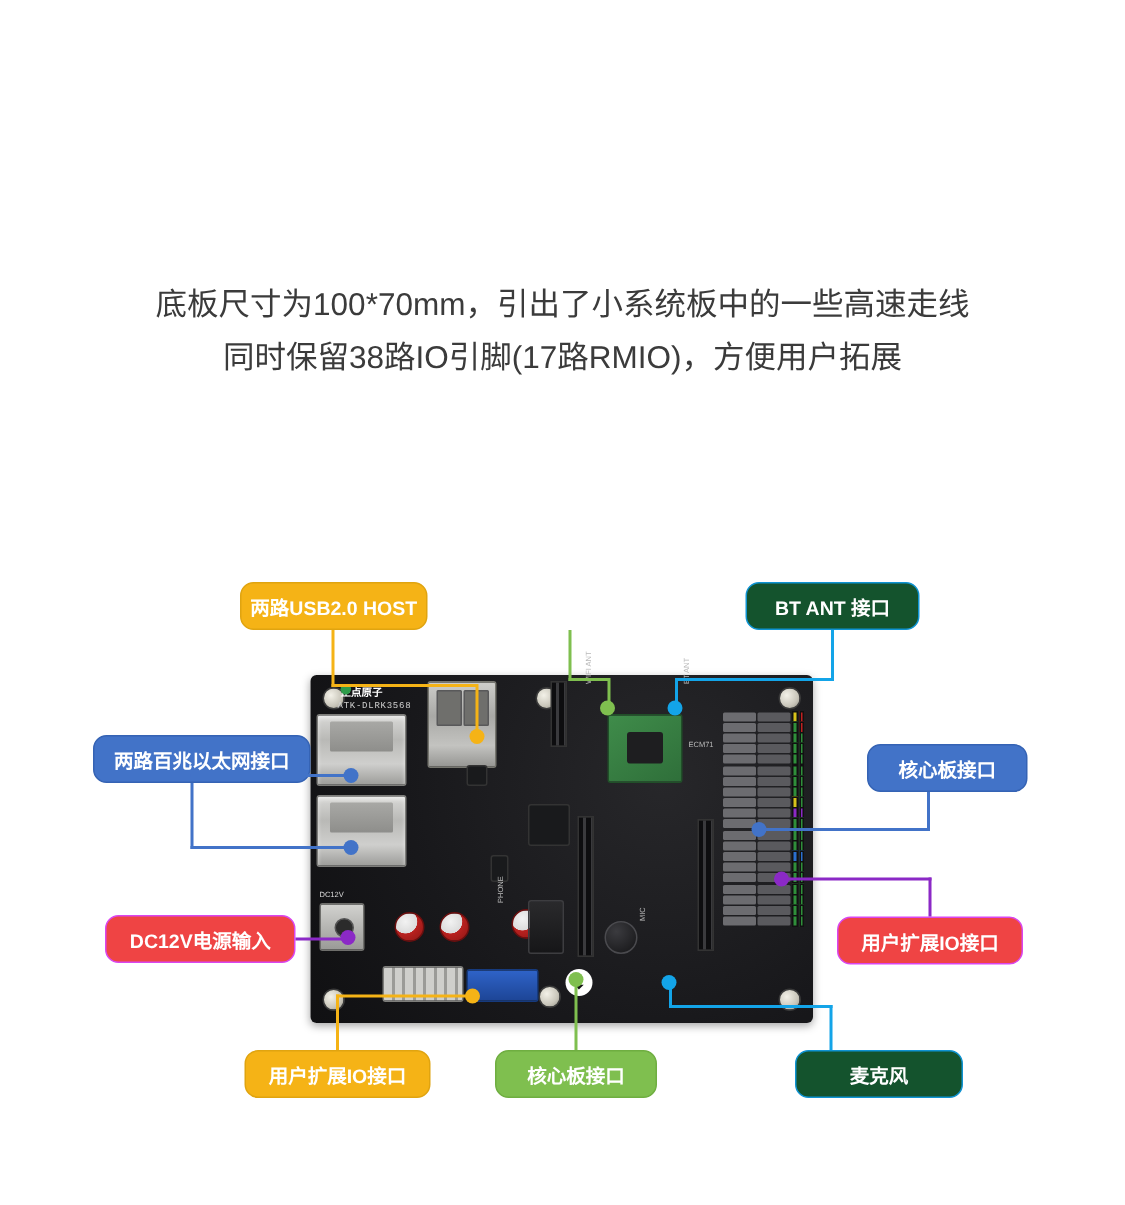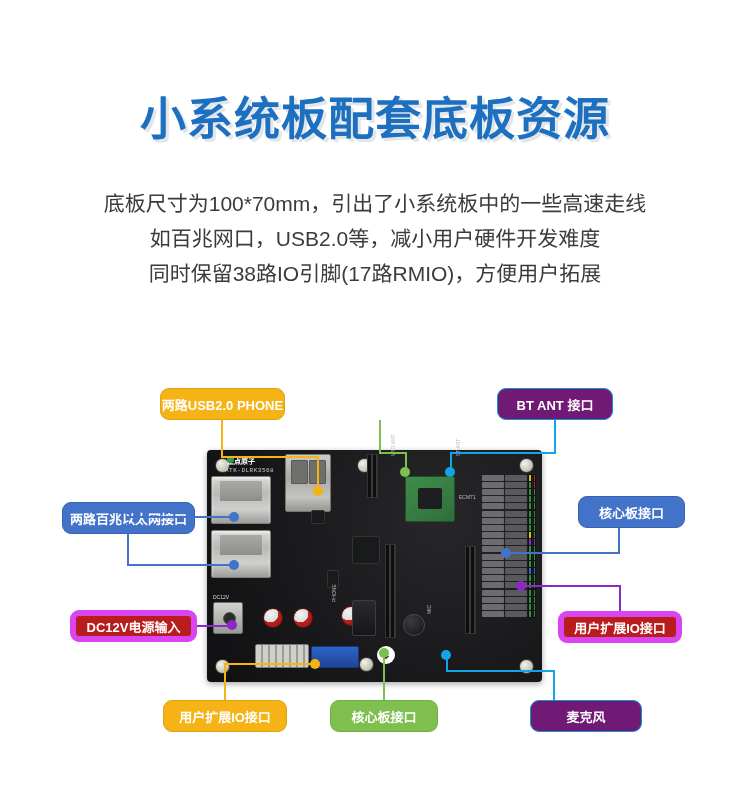--- a/index.html
+++ b/index.html
@@ -143,23 +143,23 @@
   
   .label{
     position:absolute;border-radius:9px;color:#fff;
     font-size:13px;font-weight:bold;
     display:flex;align-items:center;justify-content:center;
     white-space:nowrap;box-sizing:border-box;padding:0 10px;
     height:32px;
   }
   .l-orange{background:#f5b316;border:1px solid #e0a410;}
   .l-green {background:#7fbf4f;border:1px solid #6fae41;}
-  .l-blue  {background:#701a75;border:1px solid #0f93d2;}
+  .l-blue  {background:#14532d;border:1px solid #0f93d2;}
   .l-dblue {background:#4273c8;border:1px solid #3563b4;}
-  .l-purple{background:#b91c1c;border:6px solid #d946ef;}
+  .l-purple{background:#ef4444;border:1px solid #d946ef;}
 
   
   .ln{position:absolute;}
   .ln.h{height:2px;}
   .ln.v{width:2px;}
   .c-orange{background:#f5b316;}
   .c-green {background:#7fbf4f;}
   .c-blue  {background:#13a4e8;}
   .c-dblue {background:#4273c8;}
   .c-purple{background:#8b29c6;}
@@ -168,25 +168,23 @@
   .d-green {background:#7fbf4f;}
   .d-blue  {background:#13a4e8;}
   .d-dblue {background:#4273c8;}
   .d-purple{background:#8b29c6;}
 </style>
 </head>
 <body>
 
 <div class="page">
 
-  <div class="title">小系统板配套底板资源</div>
 
   <div class="subtitle">
     <div>底板尺寸为100*70mm，引出了小系统板中的一些高速走线</div>
-    <div>如百兆网口，USB2.0等，减小用户硬件开发难度</div>
     <div>同时保留38路IO引脚(17路RMIO)，方便用户拓展</div>
   </div>
 
   <div class="board-wrap">
     <div class="pcb"></div>
 
     <div class="pcb-hole" style="left:8px;top:8px;"></div>
     <div class="pcb-hole" style="right:8px;top:8px;"></div>
     <div class="pcb-hole" style="left:8px;bottom:8px;"></div>
     <div class="pcb-hole" style="right:8px;bottom:8px;"></div>
@@ -352,38 +350,38 @@
     <div class="audio-jack"></div>
     <div class="silk-tiny" style="left:124px;top:152px;transform:rotate(-90deg);transform-origin:left top;">PHONE</div>
     <div class="mic"></div>
     <div class="silk-tiny" style="left:219px;top:164px;transform:rotate(-90deg);transform-origin:left top;">MIC</div>
 
     <div class="wht-conn"></div>
     <div class="blue-conn"></div>
     <div class="arrow-dn">⬇</div>
   </div>
 
-  <div class="label l-orange" style="left:160px;top:388px;width:125px;">两路USB2.0 PHONE</div>
+  <div class="label l-orange" style="left:160px;top:388px;width:125px;">两路USB2.0 HOST</div>
   <div class="ln v c-orange" style="left:221px;top:420px;height:38px;"></div>
   <div class="ln h c-orange" style="left:221px;top:456px;width:97px;"></div>
   <div class="ln v c-orange" style="left:317px;top:456px;height:33px;"></div>
   <div class="dot d-orange" style="left:313px;top:486px;"></div>
 
   <div class="ln v c-green" style="left:379px;top:420px;height:34px;"></div>
   <div class="ln h c-green" style="left:379px;top:452px;width:27px;"></div>
   <div class="ln v c-green" style="left:405px;top:452px;height:18px;"></div>
   <div class="dot d-green" style="left:400px;top:467px;"></div>
 
   <div class="label l-blue" style="left:497px;top:388px;width:116px;">BT ANT 接口</div>
   <div class="ln v c-blue" style="left:554px;top:420px;height:34px;"></div>
   <div class="ln h c-blue" style="left:450px;top:452px;width:106px;"></div>
   <div class="ln v c-blue" style="left:450px;top:452px;height:18px;"></div>
   <div class="dot d-blue" style="left:445px;top:467px;"></div>
 
-  <div class="label l-dblue" style="left:62px;top:502px;width:133px;">两路百兆以太网接口</div>
+  <div class="label l-dblue" style="left:62px;top:490px;width:145px;">两路百兆以太网接口</div>
   <div class="ln v c-dblue" style="left:127px;top:522px;height:44px;"></div>
   <div class="ln h c-dblue" style="left:127px;top:564px;width:106px;"></div>
   <div class="dot d-dblue" style="left:229px;top:560px;"></div>
   <div class="ln h c-dblue" style="left:127px;top:516px;width:106px;"></div>
   <div class="dot d-dblue" style="left:229px;top:512px;"></div>
 
   <div class="label l-purple" style="left:70px;top:610px;width:127px;">DC12V电源输入</div>
   <div class="ln h c-purple" style="left:197px;top:625px;width:34px;"></div>
   <div class="dot d-purple" style="left:227px;top:620px;"></div>
 

